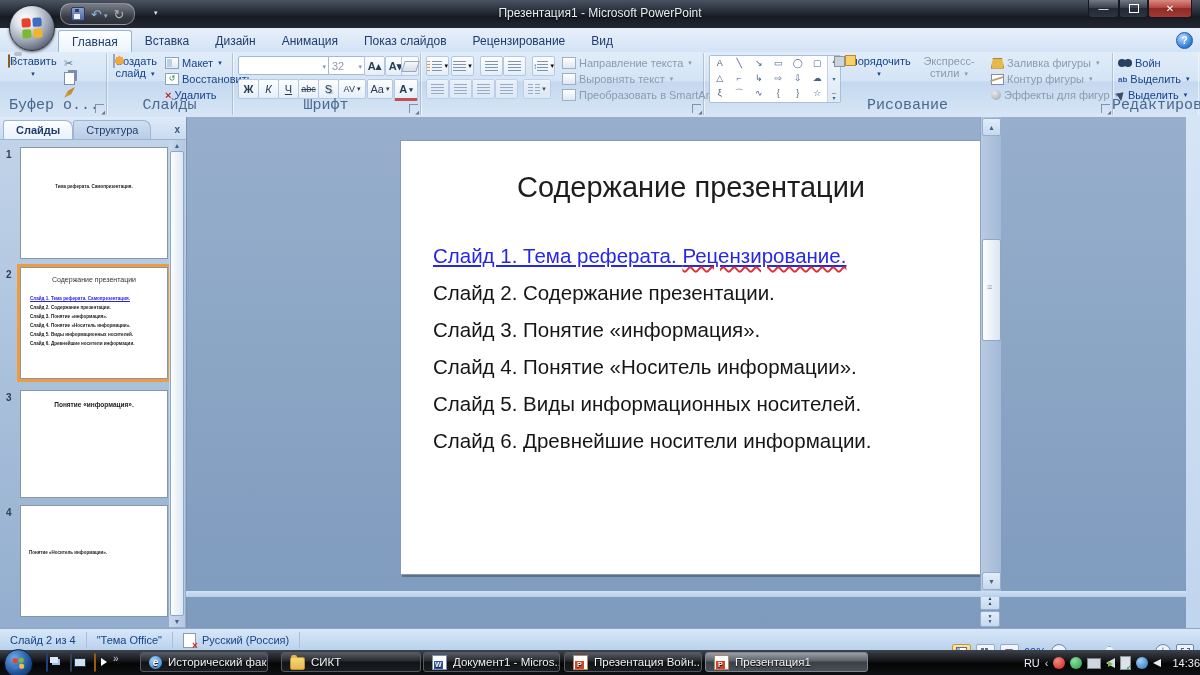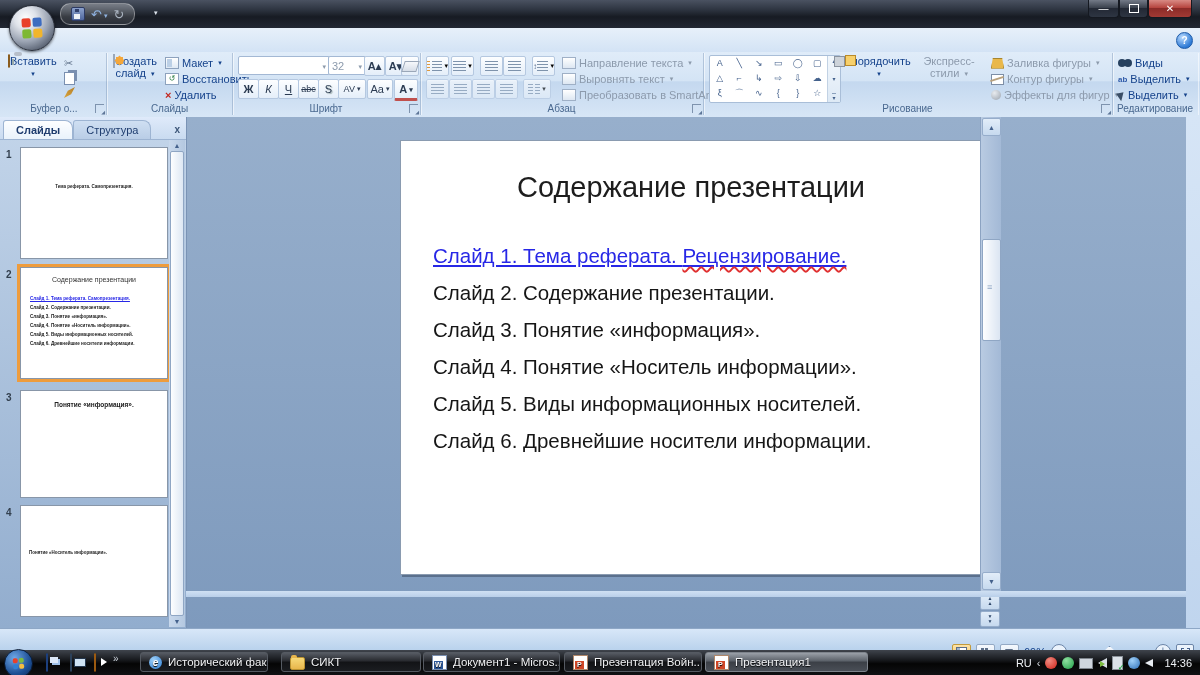--- a/index.html
+++ b/index.html
@@ -37,21 +37,21 @@
   .tab{padding:4px 13px 3px;font-size:12px;color:#1e3c6e;border-radius:3px 3px 0 0;}
   .tab.active{background:linear-gradient(#fdfeff,#ecf4fc);border:1px solid #96b3d6;border-bottom:none;}
   .help-btn{position:absolute;right:7px;top:4px;width:15px;height:15px;border-radius:50%;
     background:radial-gradient(circle at 35% 30%,#bcdcff,#2f7bd6 70%);border:1px solid #1d5aa8;
     color:#fff;font-size:10px;font-weight:bold;text-align:center;line-height:15px;}
   
   .ribbon{position:absolute;left:0;top:52px;width:1200px;height:65px;
     background:linear-gradient(#e0ecf9 0%,#d4e4f5 44%,#c4d8ef 46%,#d7e6f6 100%);
     border-bottom:1px solid #8ea7c6;}
   .group{position:absolute;top:1px;height:62px;border-right:1px solid rgba(125,150,185,.45);box-shadow:1px 0 0 rgba(255,255,255,.55);}
-  .g-label{position:absolute;left:0;right:0;bottom:1px;text-align:center;font-size:10px;color:#49688f;}
+  .g-label{position:absolute;left:0;right:0;bottom:1px;text-align:center;font-size:15px;color:#49688f;font-family:Liberation Mono, monospace;}
   .launcher{position:absolute;right:2px;bottom:2px;width:8px;height:8px;border-left:1px solid #7e93ae;border-top:1px solid #7e93ae;}
   .launcher::after{content:"◢";position:absolute;right:-1px;bottom:-2px;font-size:5px;color:#5e7698;}
   .bigbtn{position:absolute;top:2px;text-align:center;font-size:11px;color:#15428b;line-height:12px;}
   .srow{position:absolute;display:flex;align-items:center;gap:3px;font-size:11px;color:#15428b;white-space:nowrap;}
   .dim{color:#8c9aac;}
   .sbtn{border:1px solid #b5c8e0;border-radius:2px;background:linear-gradient(#fdfeff,#e4eef9);
         display:inline-flex;align-items:center;justify-content:center;}
   
   .i-clip{width:20px;height:24px;background:linear-gradient(#e7a83e,#c07e2a);border:1px solid #8a5c1e;border-radius:3px;position:relative;margin:0 auto 2px;}
   .i-clip::before{content:"";position:absolute;left:3px;top:4px;right:3px;bottom:2px;background:#fff;border:1px solid #9aa;}
@@ -190,21 +190,21 @@
   .tb-btn.active{background:linear-gradient(#9aa0a8,#5a6068 45%,#3b3f46 50%,#4a4f57);border-color:#7e848c;}
   .app-ic{width:13px;height:13px;flex:0 0 auto;}
   .i-ie{border-radius:50%;background:radial-gradient(circle at 35% 30%,#9fd0f8,#2d7dd2);color:#fff;font-size:10px;font-weight:bold;
         font-style:italic;text-align:center;line-height:13px;}
   .i-folder{height:11px;background:linear-gradient(#f7d978,#e8b64c);border:1px solid #b9912f;border-radius:2px;position:relative;margin-top:2px;}
   .i-folder::before{content:"";position:absolute;left:0;top:-3px;width:6px;height:3px;background:#e8b64c;border-radius:2px 2px 0 0;}
   .i-word{background:#fff;border:1px solid #7a8fb0;position:relative;}
   .i-word::before{content:"W";position:absolute;left:1px;bottom:0px;background:#2b579a;color:#fff;font-size:7px;font-weight:bold;padding:0 1px;line-height:8px;}
   .i-ppt{background:#fff;border:1px solid #b0876a;position:relative;}
   .i-ppt::before{content:"P";position:absolute;left:1px;bottom:0px;background:#d24726;color:#fff;font-size:7px;font-weight:bold;padding:0 2px;line-height:8px;}
-  .tray{position:absolute;right:0;top:0;height:25px;display:flex;align-items:center;gap:5px;padding-right:8px;color:#eef1f5;font-size:11px;}
+  .tray{position:absolute;right:0;top:0;height:25px;display:flex;align-items:center;gap:5px;color:#eef1f5;font-size:11px;}
   .tray-ic{width:12px;height:12px;display:inline-block;}
   .ti-red{border-radius:50%;background:radial-gradient(circle at 35% 30%,#f08a80,#d02318);}
   .ti-green{border-radius:50%;background:radial-gradient(circle at 35% 30%,#8fe0a0,#1f9e46);}
   .ti-display{height:9px;margin-top:2px;background:#cfd6de;border:1px solid #7e858d;}
   .ti-volume{width:0;height:0;border-right:9px solid #d8dee5;border-top:5px solid transparent;border-bottom:5px solid transparent;position:relative;}
   .ti-volume::after{content:"";position:absolute;left:2px;top:-2px;width:0;height:0;border-left:5px solid #7cbb3f;border-top:3px solid transparent;border-bottom:3px solid transparent;}
   .ti-device{width:9px;background:#dce2e9;border:1px solid #8a9199;position:relative;}
   .ti-device::after{content:"✓";position:absolute;right:-2px;bottom:-3px;color:#2ba84a;font-size:8px;font-weight:bold;}
   .ti-network{border-radius:50%;background:radial-gradient(circle at 35% 30%,#9fd0f8,#2d6fb8);}
   .ti-speaker{width:0;height:0;border-right:8px solid #e8ecf1;border-top:4px solid transparent;border-bottom:4px solid transparent;}
@@ -222,30 +222,40 @@
         <i style="background:#7db832"></i>
         <i style="background:#f1b52c"></i>
     </span>
   </div>
   <div class="qat">
     <span class="i-save"></span>
     <span class="qat-glyph dd" style="color:#8fb2e0">↶</span>
     <span class="qat-glyph" style="color:#aab3c0">↻</span>
   </div>
   <span class="qat-more dd"></span>
+  <div class="win-title">Презентация1 - Microsoft PowerPoint</div>
   <div class="win-controls">
     <span class="wc wc-min">—</span>
     <span class="wc wc-max">
         <span class="wc-box"></span>
       </span>
     <span class="wc wc-close">✕</span>
   </div>
 </div>
 
 <div class="tabrow">
+  <div class="tabs">
+    <span class="tab active">Главная</span>
+    <span class="tab">Вставка</span>
+    <span class="tab">Дизайн</span>
+    <span class="tab">Анимация</span>
+    <span class="tab">Показ слайдов</span>
+    <span class="tab">Рецензирование</span>
+    <span class="tab">Вид</span>
+  </div>
   <span class="help-btn">?</span>
 </div>
 
 <div class="ribbon">
 
   <div class="group" style="left:2px;width:104px;">
     <div class="bigbtn dd" style="left:6px;width:48px;">
       <span class="i-clip"></span>
       <span>Вставить</span>
     </div>
@@ -347,21 +357,20 @@
         <span>Направление текста</span>
       </div>
     <div class="srow dim dd" style="left:142px;top:20px;">
         <span class="mini-ic"></span>
         <span>Выровнять текст</span>
       </div>
     <div class="srow dim dd" style="left:142px;top:36px;">
         <span class="mini-ic"></span>
         <span>Преобразовать в SmartArt</span>
       </div>
-    <div class="g-label">Абзац</div>
     <span class="launcher"></span>
   </div>
 
   <div class="group" style="left:703px;width:409px;">
     <div class="shapes">
       <div class="shape-grid">
         <span class="shape">A</span>
         <span class="shape">╲</span>
         <span class="shape">↘</span>
         <span class="shape">▭</span>
@@ -406,21 +415,21 @@
         <span class="i-effects"></span>
         <span>Эффекты для фигур</span>
       </div>
     <div class="g-label">Рисование</div>
     <span class="launcher"></span>
   </div>
 
   <div class="group" style="left:1112px;width:86px;border-right:none;">
     <div class="srow" style="left:6px;top:4px;">
         <span class="i-find"></span>
-        <span>Виды</span>
+        <span>Войн</span>
       </div>
     <div class="srow dd" style="left:6px;top:20px;">
         <span class="i-replace">ab</span>
         <span>Выделить</span>
       </div>
     <div class="srow dd" style="left:6px;top:36px;">
         <span class="i-select"></span>
         <span>Выделить</span>
       </div>
     <div class="g-label">Редактирование</div>
@@ -497,20 +506,28 @@
     <span class="pn-btn">
         <span>▼</span>
         <span>▼</span>
       </span>
   </div>
 
   <div class="splitter"></div>
 </div>
 
 <div class="statusbar">
+  <div class="sb-left">
+    <span class="sb-item">Слайд 2 из 4</span>
+    <span class="sb-item">"Тема Office"</span>
+    <span class="sb-item">
+        <span class="i-spell"></span>
+        <span>Русский (Россия)</span>
+      </span>
+  </div>
   <div class="sb-right">
     <span class="viewbtn on">
         <span class="iv-normal"></span>
       </span>
     <span class="viewbtn">
         <span class="iv-sorter">
           <i></i>
           <i></i>
           <i></i>
           <i></i>

